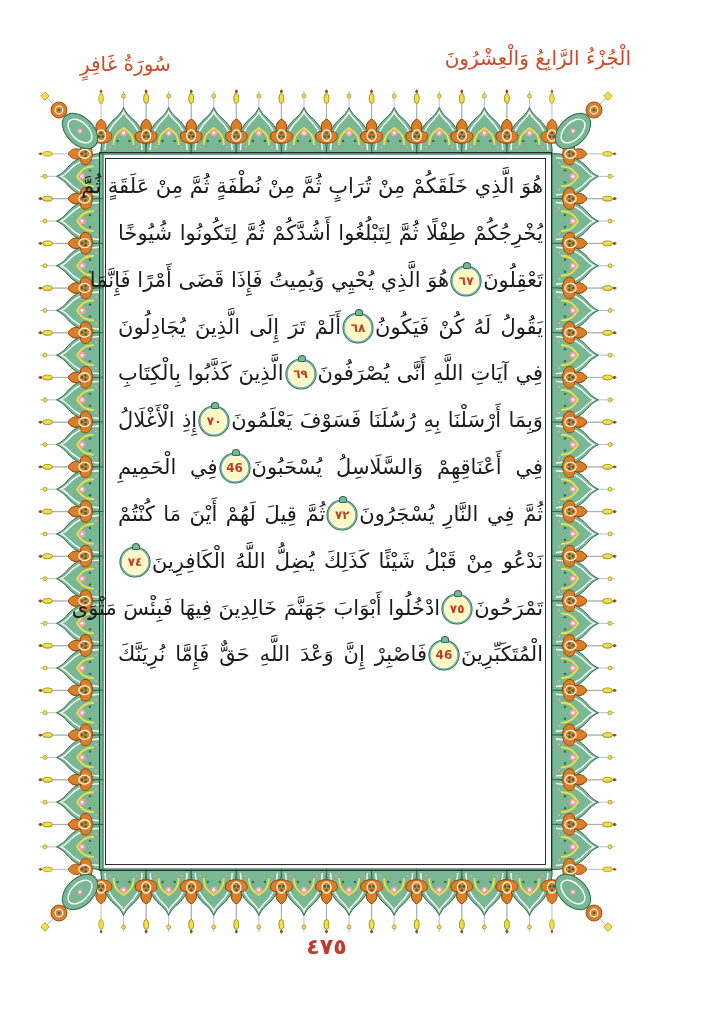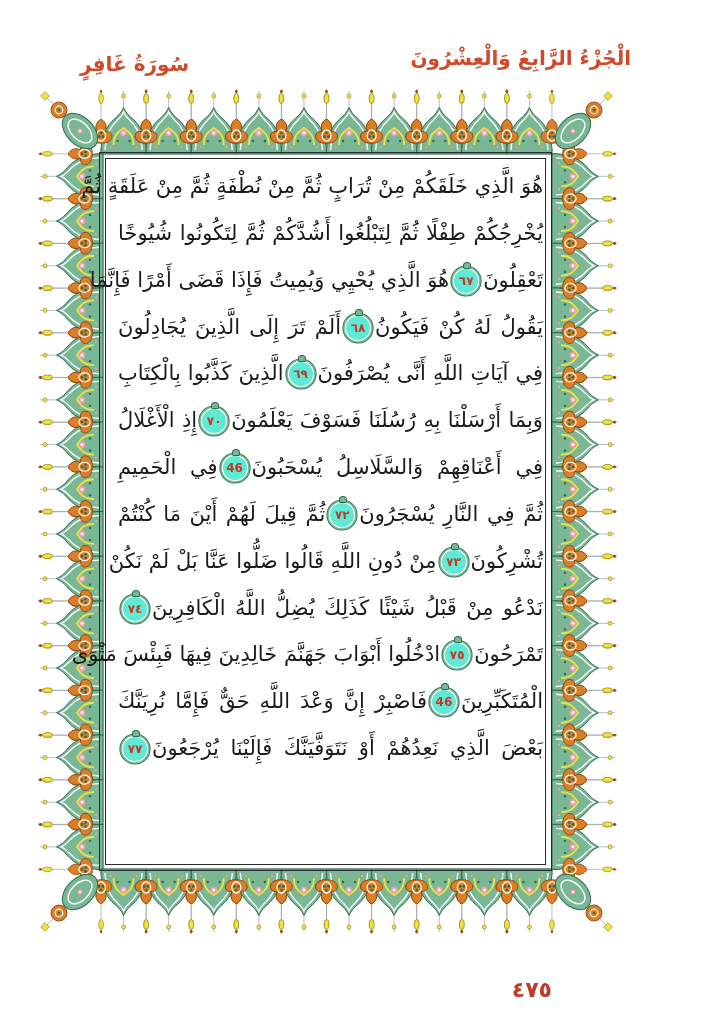--- a/index.html
+++ b/index.html
@@ -1,21 +1,21 @@
 <!DOCTYPE html>
 <html lang="ar" style="--border-green: #7ab795; --border-green-dark: #2c6b4f; --border-orange: #dc7e26; --border-orange-dark: #8a4a12; --accent-yellow: #f5e13e; --accent-pink: #eda0ac; --header-red: #cf4a28; --ayah-red: #c23a2b; --ink: #1b1b1b;"><head>
 <meta charset="utf-8">
 <style>
   html,body{margin:0;padding:0;}
   body{width:713px;height:1024px;background:#ffffff;position:relative;overflow:hidden;
        font-family:"DejaVu Sans","Liberation Sans",sans-serif;}
   .page{position:absolute;inset:0;width:713px;height:1024px;}
 
   
-  .hdr{position:absolute;font-size:20px;font-weight:700;color:var(--header-red);
+  .hdr{position:absolute;font-size:20px;font-weight:400;color:var(--header-red);
        direction:rtl;white-space:nowrap;}
   .hdr-right{top:46px;right:82px;}
   .hdr-left{top:52px;left:80px;}
 
   
   #border-svg{position:absolute;left:0;top:0;}
   .og {fill:var(--border-green);stroke:var(--border-green-dark);stroke-width:1;}
   .ogl{fill:none;stroke:#ffffff;stroke-width:1.4;}
   .qf {fill:var(--border-orange);stroke:var(--border-orange-dark);stroke-width:.9;}
   .qfl{fill:none;stroke:#ffffff;stroke-width:1.2;}
@@ -32,29 +32,29 @@
   .frame{position:absolute;background:transparent;pointer-events:none;}
   .frame.outer{left:99px;top:152px;width:451px;height:717px;border:1.6px solid #2a2a2a;}
   .frame.inner{left:105px;top:158px;width:439px;height:705px;border:1px solid #2a2a2a;}
 
   
   .textarea{position:absolute;left:118px;top:163px;width:425px;height:703px;direction:rtl;}
   .qline{height:46.85px;line-height:46.85px;font-size:21px;color:var(--ink);
          text-align:justify;text-align-last:justify;white-space:nowrap;overflow:visible;}
   .seg{font-weight:500;}
   .ayah{display:inline-flex;align-items:center;justify-content:center;position:relative;
-        width:24px;height:24px;border-radius:50%;background:#5eead4;vertical-align:middle;
+        width:24px;height:24px;border-radius:50%;background:#fef9c3;vertical-align:middle;
         margin:0 5px;font-size:12px;line-height:1;color:var(--ayah-red);font-weight:700;
         box-shadow:0 0 0 1.2px #ffffff,0 0 0 2.8px var(--border-green),0 0 0 3.6px var(--border-green-dark);}
   .ayah::after{content:"";position:absolute;top:-7px;left:50%;margin-left:-3px;width:6px;height:5px;
         background:var(--border-green);border:1px solid var(--border-green-dark);
         border-radius:50% 50% 20% 20%;}
 
-  .pageno{position:absolute;left:101px;width:451px;top:934px;
-          font-size:22px;font-weight:700;color:var(--ayah-red);direction:rtl;margin-top:43px;}
+  .pageno{position:absolute;left:101px;width:451px;top:934px;text-align:center;
+          font-size:22px;font-weight:700;color:var(--ayah-red);direction:rtl;}
 </style>
 </head>
 <body>
 
 <div class="page">
 
   <div class="hdr hdr-right">الْجُزْءُ الرَّابِعُ وَالْعِشْرُونَ</div>
   <div class="hdr hdr-left">سُورَةُ غَافِرٍ</div>
 
   <svg id="border-svg" width="713" height="1024" viewBox="0 0 713 1024" xmlns="http://www.w3.org/2000/svg">
@@ -175,21 +175,19 @@
 
   <div class="textarea" id="lines">
       <div class="qline"><span class="seg">هُوَ الَّذِي خَلَقَكُمْ مِنْ تُرَابٍ ثُمَّ مِنْ نُطْفَةٍ ثُمَّ مِنْ عَلَقَةٍ ثُمَّ</span></div>
       <div class="qline"><span class="seg">يُخْرِجُكُمْ طِفْلًا ثُمَّ لِتَبْلُغُوا أَشُدَّكُمْ ثُمَّ لِتَكُونُوا شُيُوخًا</span></div>
       <div class="qline"><span class="seg">تَعْقِلُونَ</span><span class="ayah">٦٧</span><span class="seg">هُوَ الَّذِي يُحْيِي وَيُمِيتُ فَإِذَا قَضَى أَمْرًا فَإِنَّمَا</span></div>
       <div class="qline"><span class="seg">يَقُولُ لَهُ كُنْ فَيَكُونُ</span><span class="ayah">٦٨</span><span class="seg">أَلَمْ تَرَ إِلَى الَّذِينَ يُجَادِلُونَ</span></div>
       <div class="qline"><span class="seg">فِي آيَاتِ اللَّهِ أَنَّى يُصْرَفُونَ</span><span class="ayah">٦٩</span><span class="seg">الَّذِينَ كَذَّبُوا بِالْكِتَابِ</span></div>
       <div class="qline"><span class="seg">وَبِمَا أَرْسَلْنَا بِهِ رُسُلَنَا فَسَوْفَ يَعْلَمُونَ</span><span class="ayah">٧٠</span><span class="seg">إِذِ الْأَغْلَالُ</span></div>
       <div class="qline"><span class="seg">فِي أَعْنَاقِهِمْ وَالسَّلَاسِلُ يُسْحَبُونَ</span><span class="ayah">46</span><span class="seg">فِي الْحَمِيمِ</span></div>
       <div class="qline"><span class="seg">ثُمَّ فِي النَّارِ يُسْجَرُونَ</span><span class="ayah">٧٢</span><span class="seg">ثُمَّ قِيلَ لَهُمْ أَيْنَ مَا كُنْتُمْ</span></div>
-      <div class="qline"><span class="seg">تُشْرِكُونَ</span><span class="ayah">٧٣</span><span class="seg">مِنْ دُونِ اللَّهِ قَالُوا ضَلُّوا عَنَّا بَلْ لَمْ نَكُنْ</span></div>
       <div class="qline"><span class="seg">نَدْعُو مِنْ قَبْلُ شَيْئًا كَذَلِكَ يُضِلُّ اللَّهُ الْكَافِرِينَ</span><span class="ayah">٧٤</span></div>
       <div class="qline"><span class="seg">تَمْرَحُونَ</span><span class="ayah">٧٥</span><span class="seg">ادْخُلُوا أَبْوَابَ جَهَنَّمَ خَالِدِينَ فِيهَا فَبِئْسَ مَثْوَى</span></div>
       <div class="qline"><span class="seg">الْمُتَكَبِّرِينَ</span><span class="ayah">46</span><span class="seg">فَاصْبِرْ إِنَّ وَعْدَ اللَّهِ حَقٌّ فَإِمَّا نُرِيَنَّكَ</span></div>
-      <div class="qline"><span class="seg">بَعْضَ الَّذِي نَعِدُهُمْ أَوْ نَتَوَفَّيَنَّكَ فَإِلَيْنَا يُرْجَعُونَ</span><span class="ayah">٧٧</span></div>
     </div>
 
   <div class="pageno">٤٧٥</div>
 </div>
 
 </body></html>

